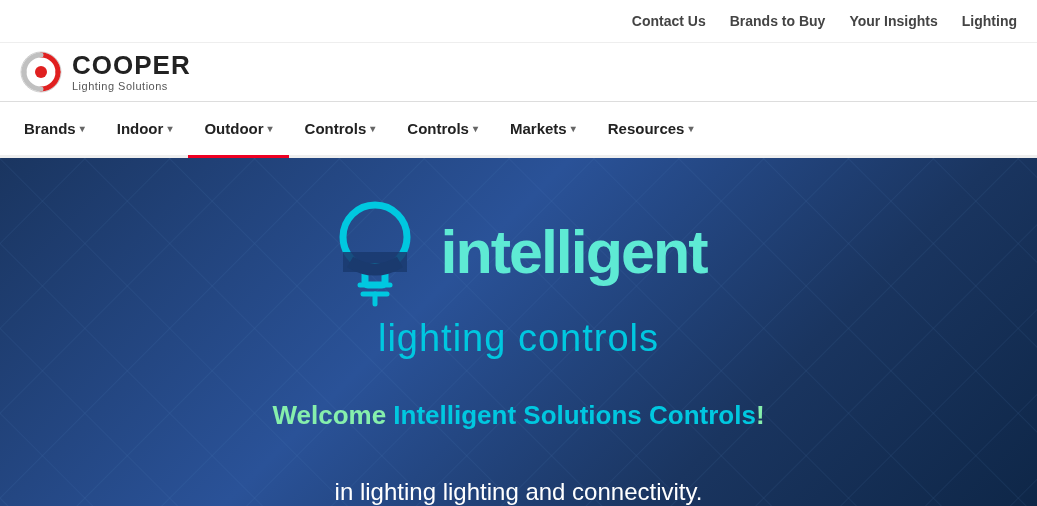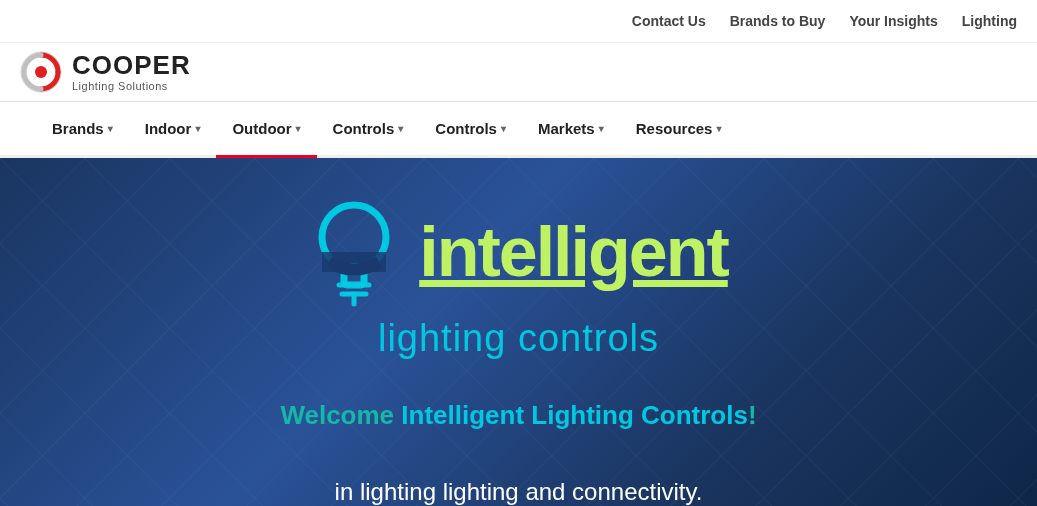--- a/index.html
+++ b/index.html
@@ -54,21 +54,21 @@
       font-size: 11px;
       color: #555;
       letter-spacing: 0.5px;
     }
 
     
     .main-nav {
       background: #fff;
       display: flex;
       align-items: center;
-      padding: 0 36px;
+      padding: 0 8px;
       border-bottom: 3px solid #eee;
       gap: 0;
     }
     .nav-item {
       display: flex;
       align-items: center;
       padding: 18px 16px;
       font-size: 15px;
       font-weight: 600;
       color: #222;
@@ -127,42 +127,41 @@
       align-items: center;
       gap: 20px;
       margin-bottom: 10px;
     }
     
     .bulb-icon {
       width: 90px;
       height: 110px;
     }
     .hero-intelligent {
-      font-size: 70px;
+      font-size: 61px;
       font-weight: 900;
-      color: #bef264;
+      color: #5eead4;
       letter-spacing: -2px;
       line-height: 1;
-      text-decoration: underline;
     }
     .hero-subtitle {
       font-size: 38px;
       font-weight: 400;
       color: #00c8e0;
       margin-bottom: 40px;
       letter-spacing: 1px;
     }
     .hero-welcome {
       font-size: 26px;
       color: #fff;
       font-weight: 700;
       margin-bottom: 10px;
     }
     .hero-welcome span {
-      color: #14b8a6;
+      color: #86efac;
     }
     .hero-desc {
       font-size: 24px;
       color: #fff;
       font-weight: 400;
       line-height: 1.4;
     }
   </style>
 </head>
 <body>
@@ -251,20 +250,20 @@
         <line x1="33" y1="97" x2="57" y2="97" stroke="#00c8e0" stroke-width="5" stroke-linecap="round"></line>
 
         <line x1="45" y1="97" x2="45" y2="107" stroke="#00c8e0" stroke-width="5" stroke-linecap="round"></line>
 
         <path d="M 20 65 Q 45 80 70 65" fill="none" stroke="#1a3a6e" stroke-width="12"></path>
       </svg>
       <span class="hero-intelligent">intelligent</span>
     </div>
     <div class="hero-subtitle">lighting controls</div>
     <div class="hero-welcome">
-      <span>Welcome </span><span style="color:#00c8e0">Intelligent Lighting Controls</span><span>!</span>
+      <span>Welcome </span><span style="color:#00c8e0">Intelligent Solutions Controls</span><span>!</span>
     </div>
     <div class="hero-desc">
       <br>
       <span>in lighting lighting and connectivity.</span>
     </div>
   </div>
 </section>
 
 </body></html>

